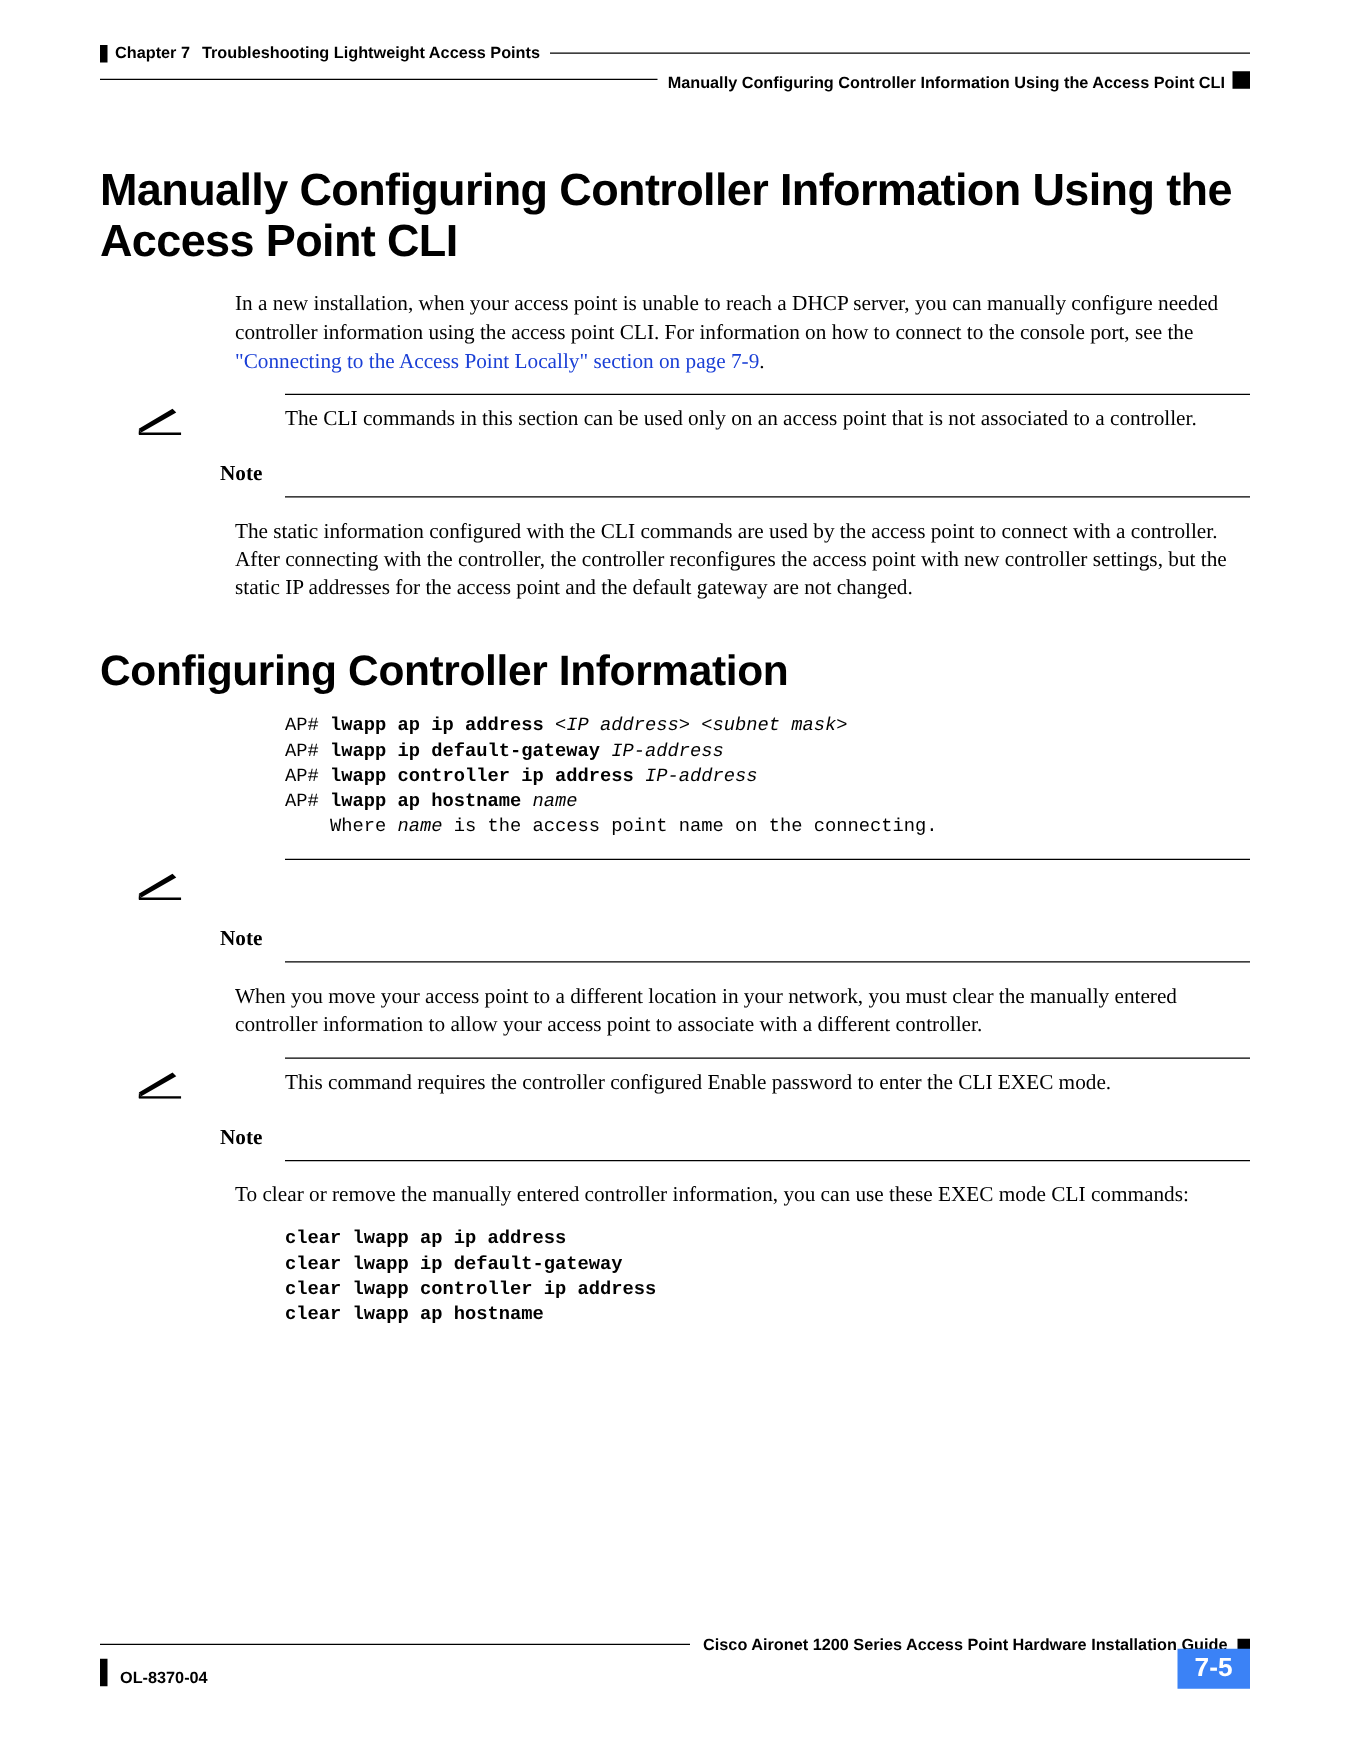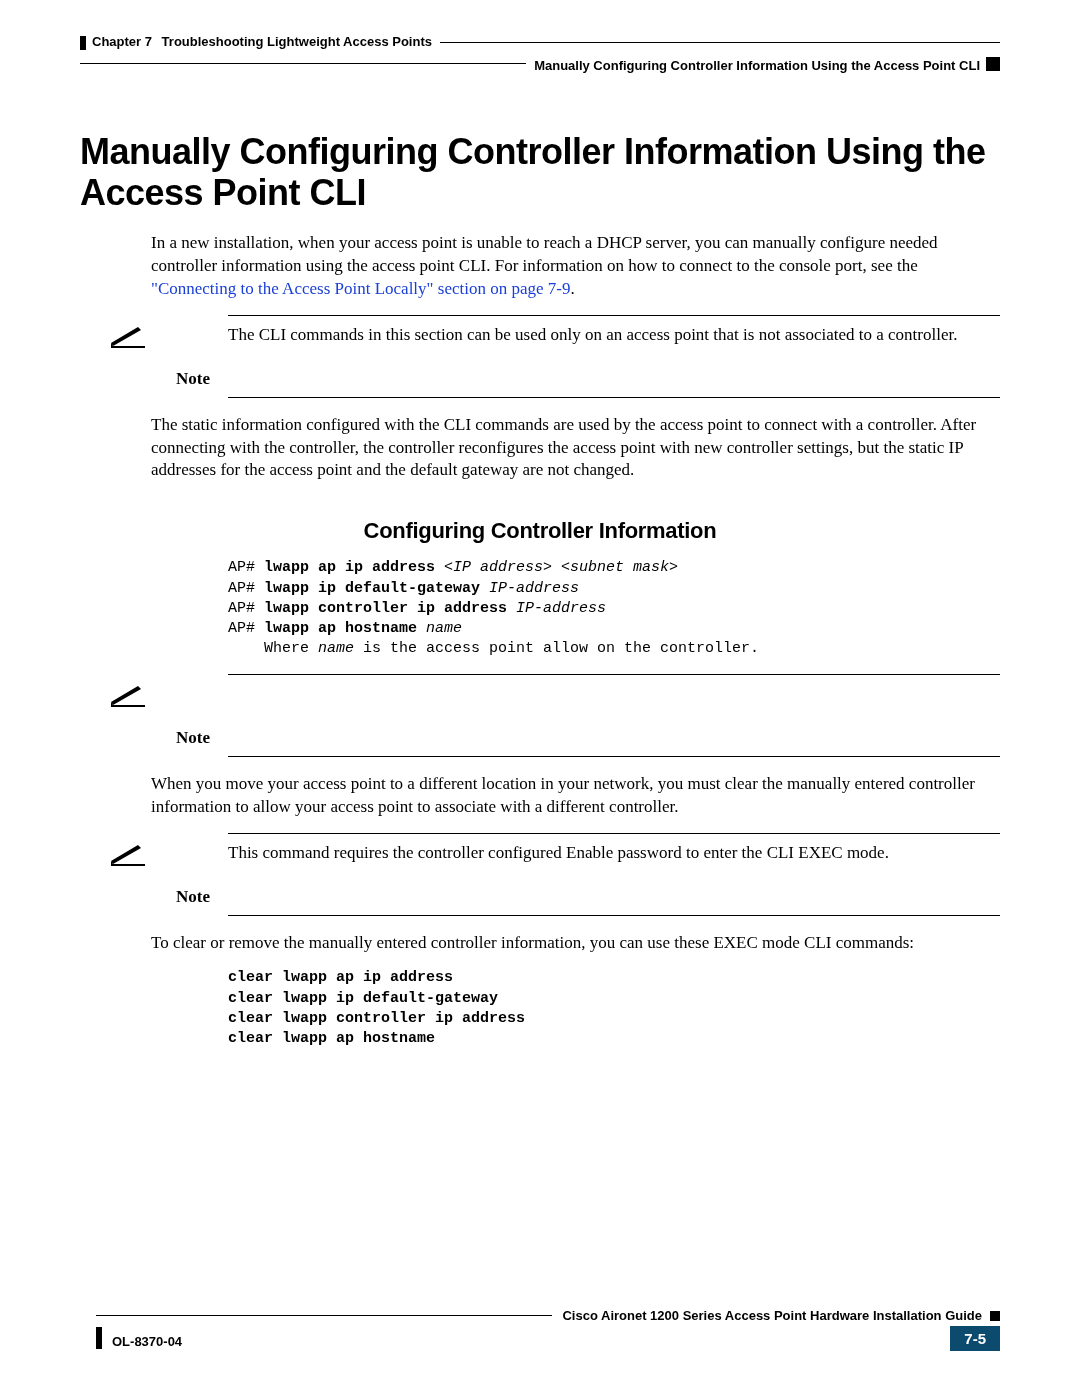--- a/index.html
+++ b/index.html
@@ -58,28 +58,27 @@
     font-family: Arial, Helvetica, sans-serif;
     font-weight: 800;
     font-size: 36px;
     line-height: 1.15;
     margin: 58px 0 18px 0;
     letter-spacing: -0.5px;
   }
   h2.section {
     font-family: Arial, Helvetica, sans-serif;
     font-weight: 800;
-    font-size: 22px;
+    font-size: 34px;
     letter-spacing: -0.3px;
     margin: 36px 0 14px 0;
-    text-align: center;
   }
 
   .body-col {
-    margin-left: 71px;
+    margin-left: 108px;
     margin-right: 4px;
   }
   p.body {
     font-size: 17px;
     line-height: 1.35;
     margin: 0 0 14px 0;
   }
   a.xref { color: #1a3fd6; text-decoration: none; }
 
   
@@ -123,21 +122,21 @@
     line-height: 1.35;
     margin: 4px 0 4px 148px;
     white-space: pre;
   }
   pre.cli .b { font-weight: bold; }
   pre.cli .i { font-style: italic; }
 
   
   .footer {
     position: absolute;
-    left: 96px; right: 80px; bottom: 48px;
+    left: 80px; right: 80px; bottom: 48px;
   }
   .footer .guide-line {
     display: flex;
     align-items: center;
   }
   .footer .guide-line .rule {
     flex: 1; height: 1px; background: #000; margin-right: 10px;
   }
   .footer .guide-line .txt {
     font-family: Arial, Helvetica, sans-serif;
@@ -156,23 +155,23 @@
     width: 6px; height: 22px; background: #000; margin-right: 10px;
   }
   .footer .bottom-row .doc {
     font-family: Arial, Helvetica, sans-serif;
     font-size: 13px; font-weight: bold;
     flex: 1;
   }
   .footer .page-badge {
     position: absolute;
     right: 0; bottom: -2px;
-    background: #0c4a6e; color: #fff;
-    font-family: Arial, Helvetica, sans-serif;
-    font-weight: bold; font-size: 15px;
+    background: #3b82f6; color: #fff;
+    font-family: Arial, Helvetica, sans-serif;
+    font-weight: bold; font-size: 21px;
     padding: 4px 14px;
   }
 </style>
 </head>
 <body>
 
 <div class="page">
 
   <div class="hdr-line top">
     <div class="bar-left"></div>
@@ -214,21 +213,21 @@
 
   <div class="body-col">
     <p class="body">The static information configured with the CLI commands are used by the access point to connect with a controller. After connecting with the controller, the controller reconfigures the access point with new controller settings, but the static IP addresses for the access point and the default gateway are not changed.</p>
   </div>
 
   <h2 class="section">Configuring Controller Information</h2>
 <pre class="cli"><span>AP# </span><span class="b">lwapp ap ip address </span><span class="i">&lt;IP address&gt; &lt;subnet mask&gt;</span>
 <span>AP# </span><span class="b">lwapp ip default-gateway </span><span class="i">IP-address</span>
 <span>AP# </span><span class="b">lwapp controller ip address </span><span class="i">IP-address</span>
 <span>AP# </span><span class="b">lwapp ap hostname </span><span class="i">name</span>
-<span>    Where </span><span class="i">name</span><span> is the access point allow on the controller.</span></pre>
+<span>    Where </span><span class="i">name</span><span> is the access point name on the connecting.</span></pre>
 
   <div class="note-block">
     <div class="note-rule"></div>
     <div class="note-row">
       <div class="note-icon-cell">
         <svg width="34" height="24" viewBox="0 0 34 24">
           <path d="M2 22 L30 6 L27 3 L0 19 Z" fill="#000"></path>
           <path d="M0 19 L2 22 L-1 24 Z" fill="#000"></path>
           <rect x="0" y="22" width="34" height="2" fill="#000"></rect>
         </svg>

